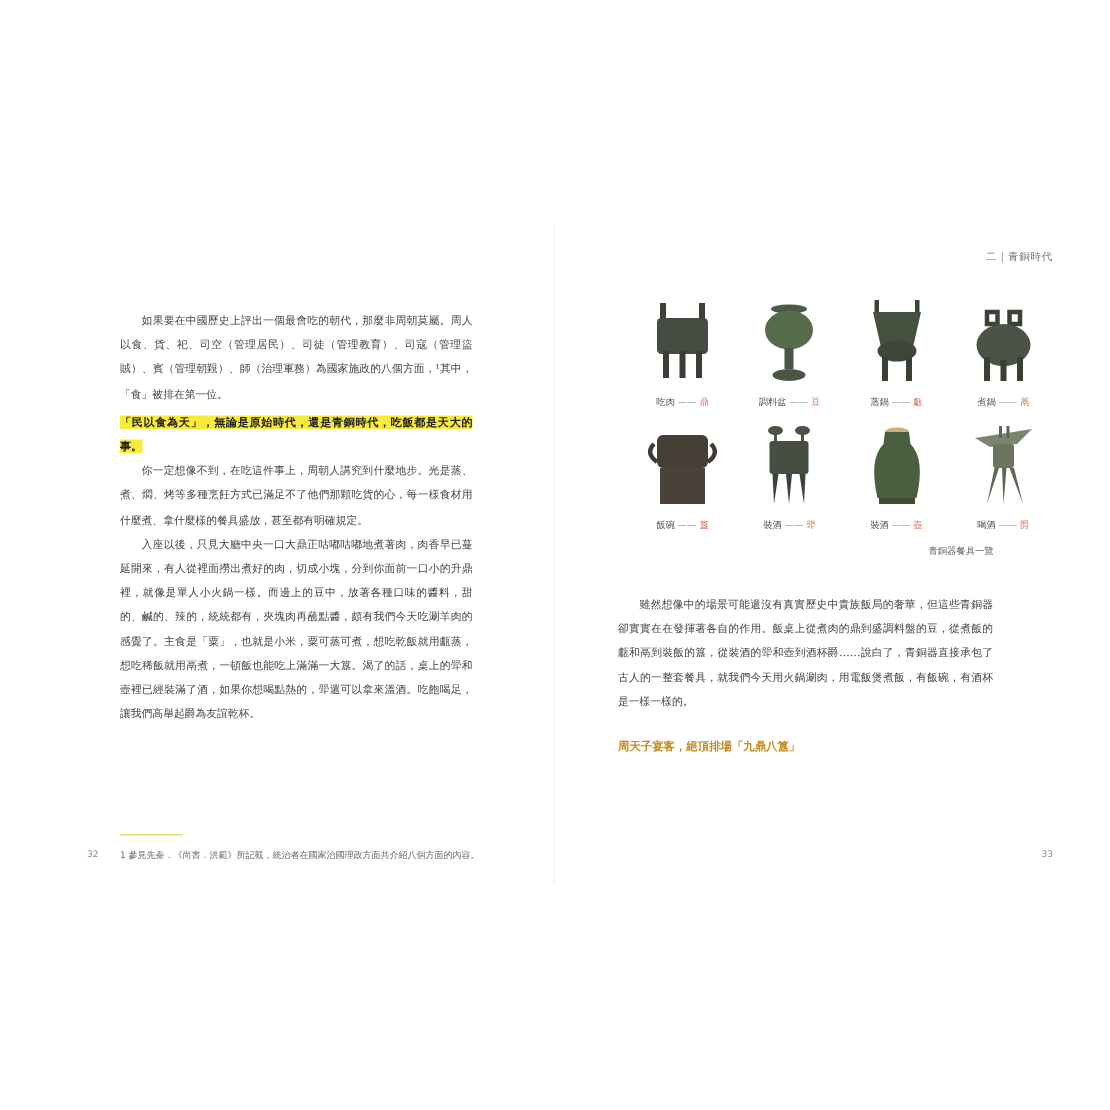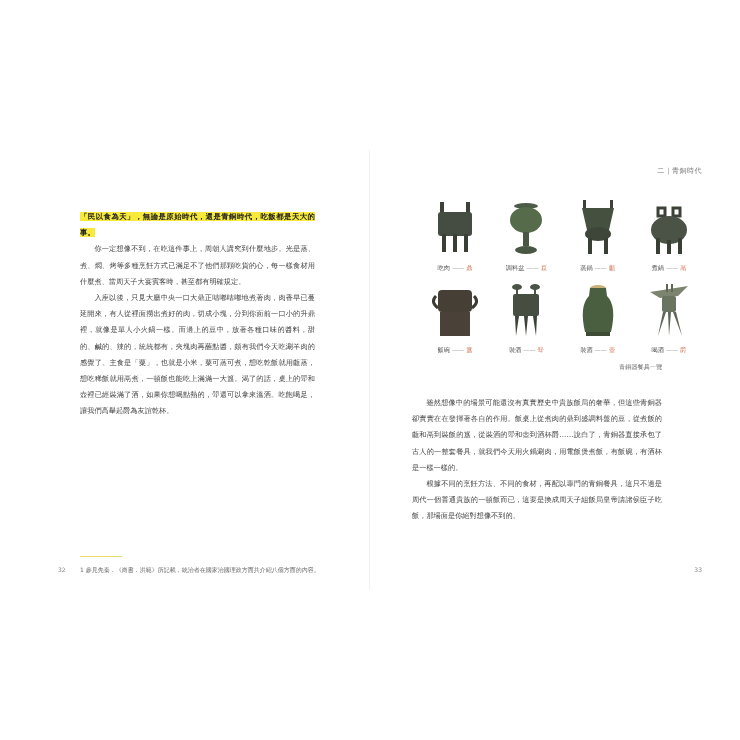--- a/index.html
+++ b/index.html
@@ -30,22 +30,23 @@
   .label .dash{color:#999;}
   .label .name{color:#d07050;}
   .caption{position:absolute;left:249px;top:363px;font-size:6.2px;color:#666;font-family:"DejaVu Sans","Liberation Sans",sans-serif;}
   .right .text{left:42px;width:250px;top:395px;}
 </style>
 </head>
 <body>
 
 <div class="page left">
   <div class="text">
+    <p class="p">如果要在中國歷史上評出一個最會吃的朝代，那麼非周朝莫屬。周人以食、貨、祀、司空（管理居民）、司徒（管理教育）、司寇（管理盜賊）、賓（管理朝覲）、師（治理軍務）為國家施政的八個方面，¹其中，「食」被排在第一位。</p>
     <p class="p noindent" style="margin-top:3px;"><span class="hl">「民以食為天」，無論是原始時代，還是青銅時代，吃飯都是天大的事。</span></p>
-    <p class="p">你一定想像不到，在吃這件事上，周朝人講究到什麼地步。光是蒸、煮、燜、烤等多種烹飪方式已滿足不了他們那顆吃貨的心，每一樣食材用什麼煮、當周天子大宴賓客時，甚至都有明確規定。</p>
+    <p class="p">你一定想像不到，在吃這件事上，周朝人講究到什麼地步。光是蒸、煮、燜、烤等多種烹飪方式已滿足不了他們那顆吃貨的心，每一樣食材用什麼煮、拿什麼樣的餐具盛放，甚至都有明確規定。</p>
     <p class="p">入座以後，只見大廳中央一口大鼎正咕嘟咕嘟地煮著肉，肉香早已蔓延開來，有人從裡面撈出煮好的肉，切成小塊，分到你面前一口小的升鼎裡，就像是單人小火鍋一樣。而邊上的豆中，放著各種口味的醬料，甜的、鹹的、辣的，統統都有，夾塊肉再蘸點醬，頗有我們今天吃涮羊肉的感覺了。主食是「粟」，也就是小米，粟可蒸可煮，想吃乾飯就用甗蒸，想吃稀飯就用鬲煮，一頓飯也能吃上滿滿一大簋。渴了的話，桌上的斝和壺裡已經裝滿了酒，如果你想喝點熱的，斝還可以拿來溫酒。吃飽喝足，讓我們高舉起爵為友誼乾杯。</p>
   </div>
   <div class="footnote-rule"></div>
   <div class="pagenum pn-left">32</div>
   <div class="footnote">1 參見先秦．《尚書．洪範》所記載，統治者在國家治國理政方面共介紹八個方面的內容。</div>
 </div>
 
 <div class="gutter"></div>
 
 <div class="page right">
@@ -138,16 +139,16 @@
             <polygon points="29,30 32,30 38,54" fill="#5e6656"></polygon>
         </svg>
         <div class="label"><span>喝酒</span> <span class="dash">——</span> <span class="name">爵</span></div>
       </div>
     </div>
   </div>
   <div class="caption">青銅器餐具一覽</div>
 
   <div class="text">
     <p class="p">雖然想像中的場景可能還沒有真實歷史中貴族飯局的奢華，但這些青銅器卻實實在在發揮著各自的作用。飯桌上從煮肉的鼎到盛調料盤的豆，從煮飯的甗和鬲到裝飯的簋，從裝酒的斝和壺到酒杯爵……說白了，青銅器直接承包了古人的一整套餐具，就我們今天用火鍋涮肉，用電飯煲煮飯，有飯碗，有酒杯是一樣一樣的。</p>
-    <p class="p">根據不同的烹飪方法、不同的食材，再配以專門的青銅餐具，這只不過是周代一個普通貴族的一頓飯而已，這要是換成周天子組飯局皇帝請諸侯臣子吃飯，那場面是你絕對想像不到的。</p>
+    <p class="subhead">周天子宴客，絕頂排場「九鼎八簋」</p>
   </div>
   <div class="pagenum pn-right">33</div>
 </div>
 
 </body></html>

